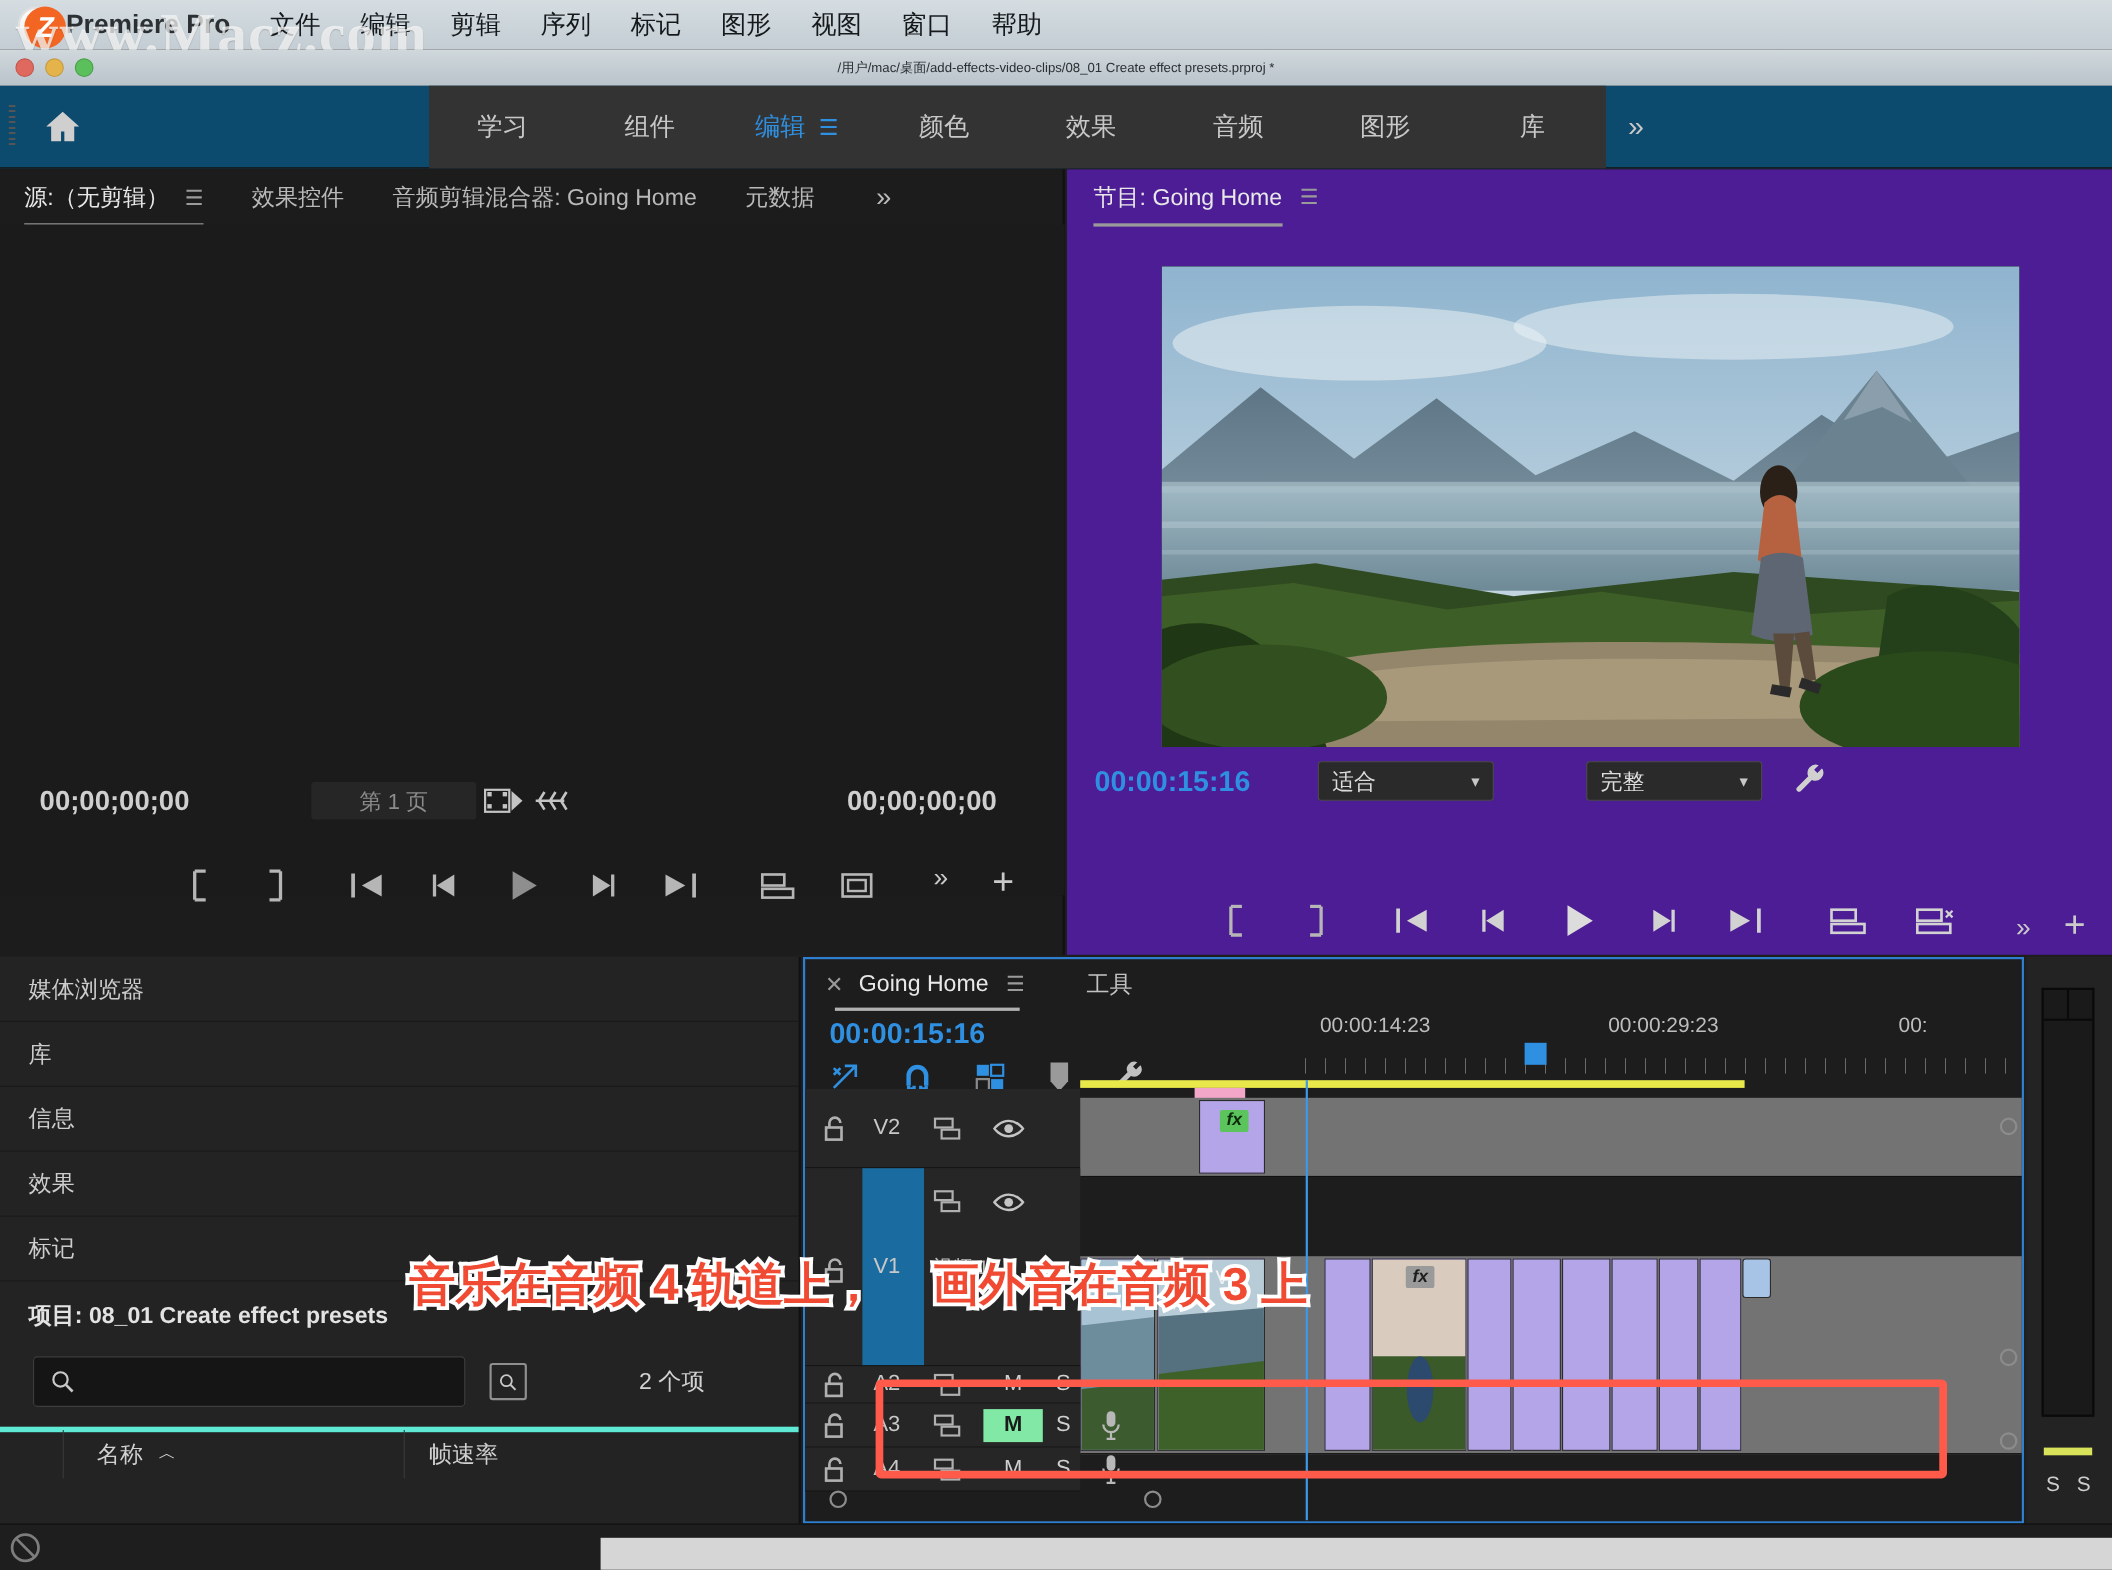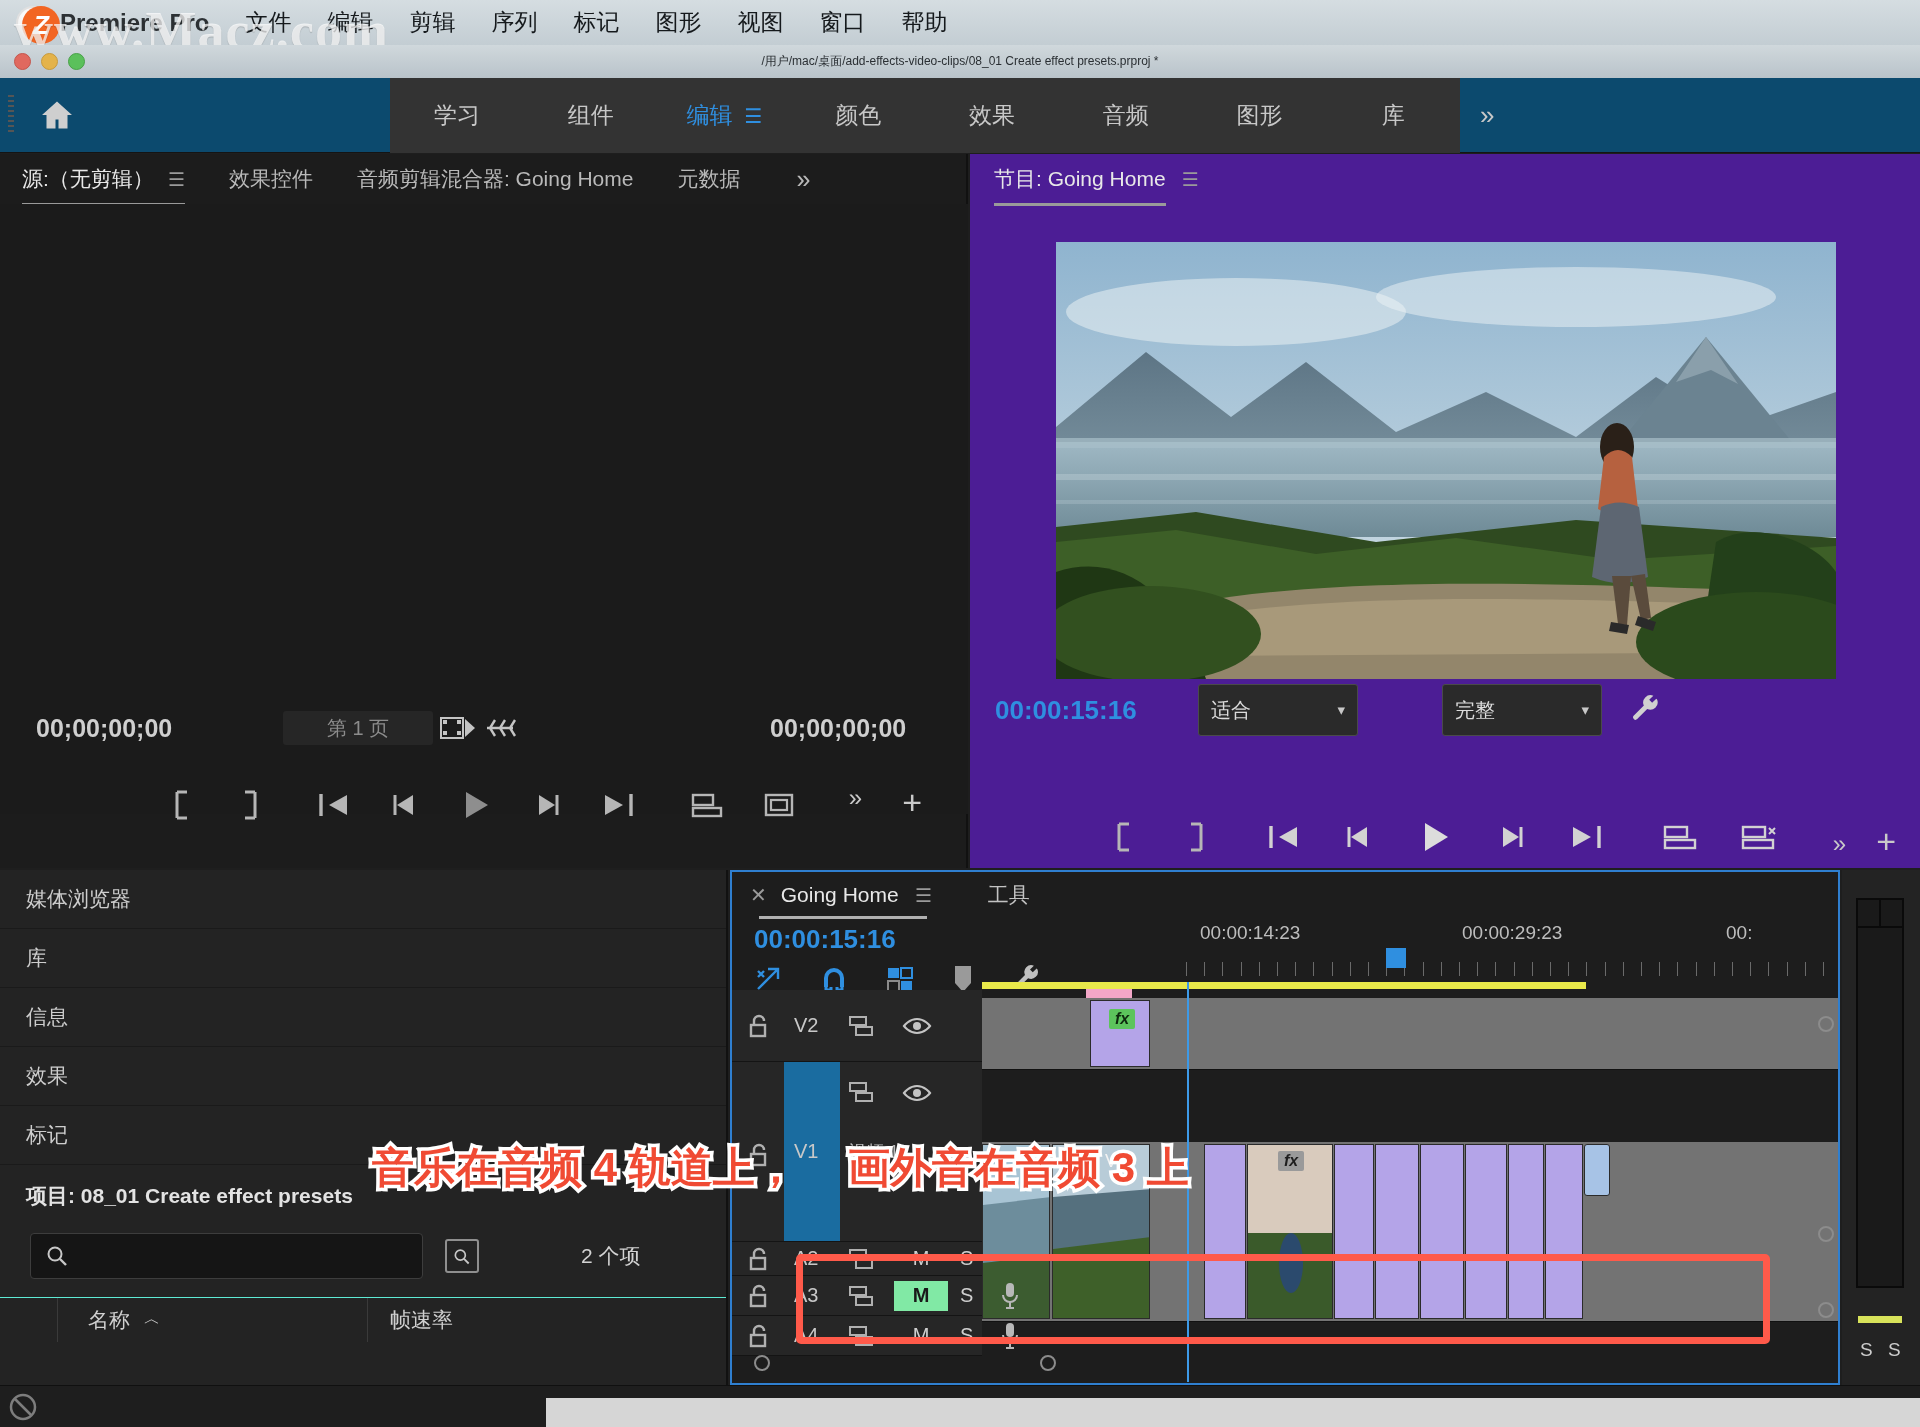--- a/index.html
+++ b/index.html
@@ -77,21 +77,21 @@
   .prog-panel { position:absolute; left:970px; top:154px; width:950px; height:714px; background:#4c1d95;}
   .prog-tabs { height:50px; display:flex; align-items:center; padding-left:24px;}
   .prog-title { font-size:21px; color:#e8e8e8; position:relative;}
   .prog-title:after{content:'';position:absolute;left:0;right:0;bottom:-13px;height:3px;background:#9a9a9a;}
   .prog-ham { margin-left:16px; color:#9a9a9a; font-size:19px;}
   .prog-video { position:absolute; left:86px; top:88px; width:780px; height:437px; overflow:hidden;
     background:#2d3b46;}
   .prog-tc-row { position:absolute; left:0; top:530px; width:950px; height:52px;
      display:flex; align-items:center; }
   .prog-tc { position:absolute; left:25px; color:#2f8fe0; font-size:26px; font-weight:bold;}
-  .sel { position:absolute; height:52px; background:#2a2a2a; border:1px solid #4a4a4a; border-radius:3px;
+  .sel { position:absolute; height:36px; background:#2a2a2a; border:1px solid #4a4a4a; border-radius:3px;
     display:flex; align-items:center; padding:12px 12px; font-size:20px; color:#dcdcdc; }
   .sel .chev { position:absolute; right:12px; font-size:15px; color:#c8c8c8;}
   .prog-transport { position:absolute; left:0; top:648px; width:950px; height:70px;
      display:flex; align-items:center; justify-content:center; gap:42px; color:#b6b6b6;}
   .prog-plus { position:absolute; right:24px; top:668px; font-size:34px; color:#c9c9c9;}
   .prog-more { position:absolute; right:74px; top:676px; font-size:24px; color:#c9c9c9;}
 
   
   .leftlist { position:absolute; left:0; top:870px; width:728px; height:557px; background:#232323;
     border-right:2px solid #111;}
@@ -104,21 +104,21 @@
      border-left:2px solid #8c8c8c;border-top:2px solid #8c8c8c;transform:rotate(45deg);}
   .proj-name { font-size:21px; color:#dcdcdc;}
   .search-row { display:flex; align-items:center; padding-left:30px; height:58px; gap:22px;}
   .searchbox { width:393px; height:46px; background:#151515; border:1px solid #3d3d3d; border-radius:4px;
      display:flex; align-items:center; padding-left:14px; }
   .searchbox input{ background:transparent; border:none; outline:none; color:#d6d6d6; font-size:19px;
      width:330px; font-family:"Liberation Sans",sans-serif;}
   .find-ic { width:34px; height:34px; border:2px solid #8f8f8f; border-radius:3px;
      display:flex; align-items:center; justify-content:center; }
   .itemcount { font-size:21px; color:#d2d2d2; margin-left:80px;}
-  .col-head { margin-top:12px; height:44px; border-top:1px solid #5eead4; display:flex;
+  .col-head { margin-top:12px; height:44px; border-top:5px solid #5eead4; display:flex;
      align-items:center; font-size:21px; color:#d0d0d0;}
   .col-head .c1{ width:58px; border-right:1px solid #3a3a3a; height:44px;}
   .col-head .c2{ padding-left:30px; width:310px; border-right:1px solid #3a3a3a; height:44px;
      display:flex; align-items:center; gap:14px;}
   .col-head .c3{ padding-left:22px; }
 
   
   .tl-panel { position:absolute; left:730px; top:870px; width:1110px; height:515px;
      background:#1d1d1d; border:2px solid #2f7fd0; }
   .tl-tabs { height:46px; display:flex; align-items:center; padding-left:18px; gap:0;}

